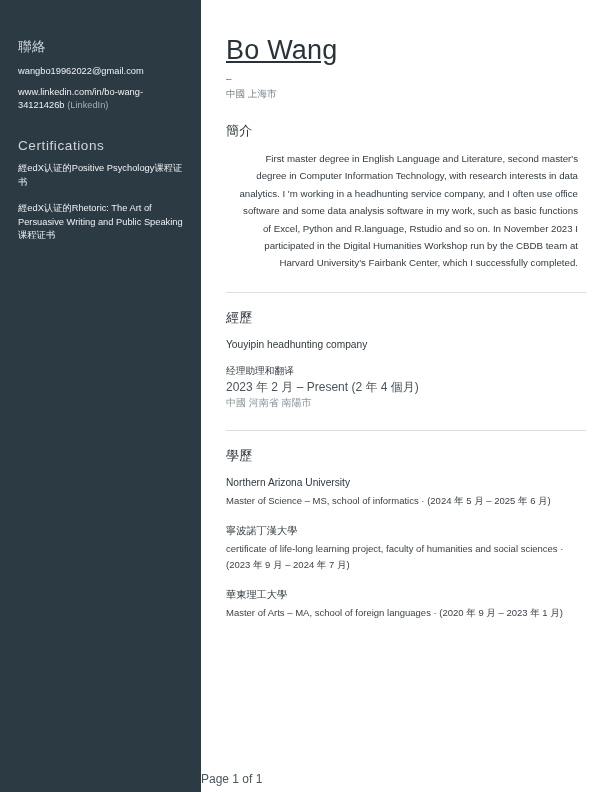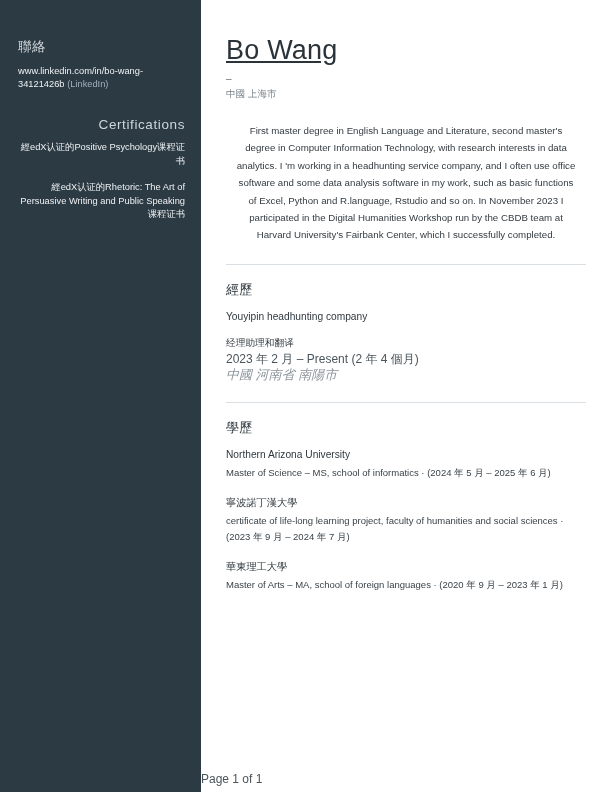--- a/index.html
+++ b/index.html
@@ -42,21 +42,20 @@
     line-height: 13px;
     color: #eef1f3;
     margin-bottom: 8px;
     word-break: break-word;
   }
   .side-contact-line .muted {
     color: #9fb0ba;
   }
   .side-block {
     margin-top: 26px;
-    text-align: right;
   }
   .cert-item {
     font-size: 9.3px;
     line-height: 13.5px;
     color: #eef1f3;
     margin-bottom: 13px;
     word-break: break-word;
   }
   
   .main {
@@ -94,21 +93,21 @@
     color: #2a3339;
     font-weight: 400;
     margin: 0 0 10px 0;
     letter-spacing: 0.3px;
   }
   .summary-text {
     font-size: 9.7px;
     line-height: 17.4px;
     color: #333b41;
     margin: 8px;
-    text-align: center;
+    text-align: right;
   }
   .rule {
     border: 0;
     border-top: 1px solid #d9dfe2;
     margin: 20px 0 16px 0;
   }
   .entry {
     margin-bottom: 14px;
   }
   .entry-org {
@@ -123,24 +122,23 @@
     line-height: 14px;
     margin-bottom: 2px;
   }
   .entry-dates {
     font-size: 12px;
     color: #4a545b;
     line-height: 14px;
     margin-bottom: 2px;
   }
   .entry-loc {
-    font-size: 13px;
+    font-size: 10px;
     color: #8b949a;
     line-height: 14px;
-    font-style: italic;
   }
   .edu-entry {
     margin-bottom: 15px;
   }
   .edu-school {
     font-size: 10.2px;
     color: #2f383e;
     line-height: 15px;
     margin-bottom: 3px;
   }
@@ -160,38 +158,42 @@
   }
 </style>
 </head>
 <body>
 
 <div class="page">
 
   <aside class="sidebar">
     <div class="side-section-title">聯絡</div>
 
+    <div class="side-contact-line">
+      <span>wangbo19962022@gmail.com</span>
+    </div>
 
     <div class="side-contact-line">
       <span>www.linkedin.com/in/bo-wang-34121426b </span><span class="muted">(LinkedIn)</span>
     </div>
 
     <div class="side-block">
       <div class="side-section-title">Certifications</div>
       <div class="cert-item">經edX认证的Positive Psychology课程证书</div>
       <div class="cert-item">經edX认证的Rhetoric: The Art of Persuasive Writing and Public Speaking课程证书</div>
     </div>
   </aside>
 
   <main class="main">
     <h1 class="name">Bo Wang</h1>
     <div class="headline">–</div>
     <div class="location">中國 上海市</div>
 
     <section class="section">
+      <h2 class="section-title">簡介</h2>
       <p class="summary-text">First  master degree in English Language and Literature, second master's degree in Computer Information Technology, with research interests in data analytics.  I 'm working in a headhunting service company, and I often use office software and some data analysis software in my work, such as basic functions of Excel, Python and R.language, Rstudio and so on. In November 2023 I participated in the Digital Humanities Workshop run by the CBDB team at Harvard University's Fairbank Center, which I successfully completed.</p>
     </section>
 
     <hr class="rule">
 
     <section class="section" style="margin-top:0">
       <h2 class="section-title">經歷</h2>
       <div class="entry">
         <div class="entry-org">Youyipin headhunting company</div>
         <div class="entry-role">经理助理和翻译</div>

